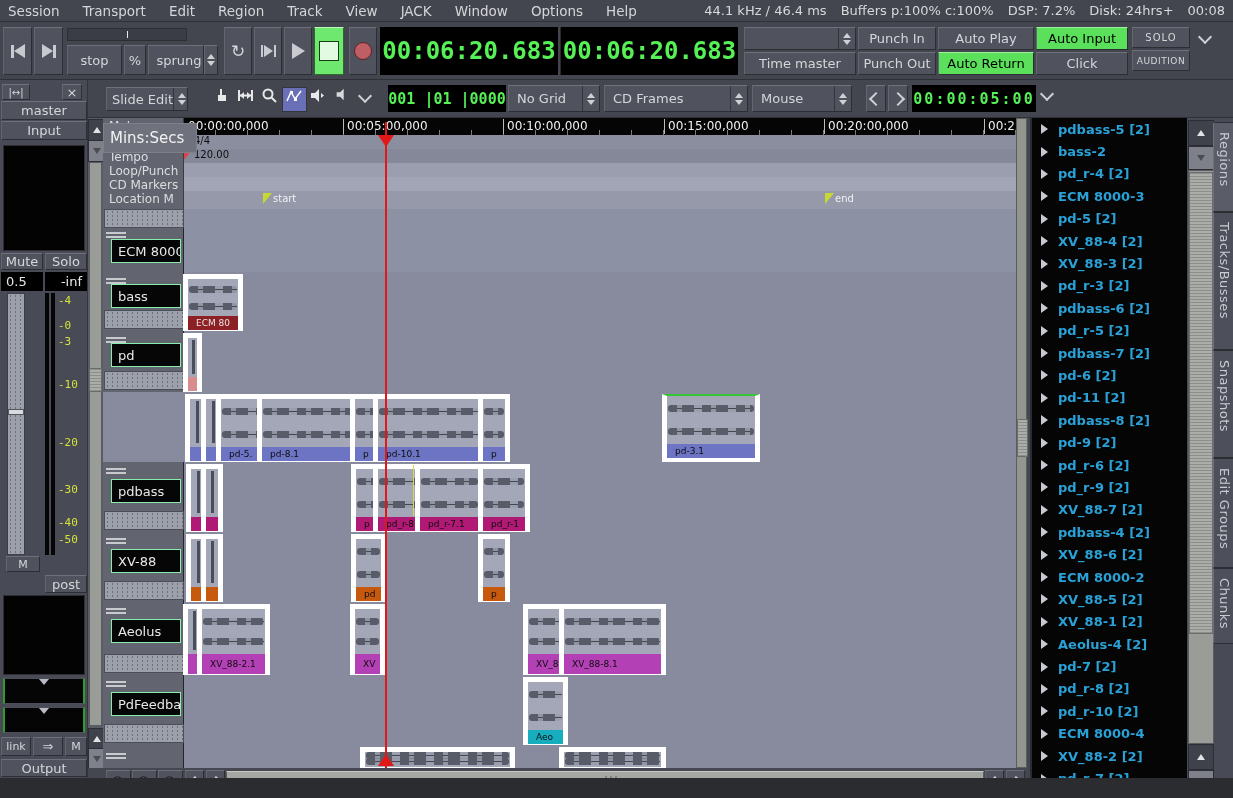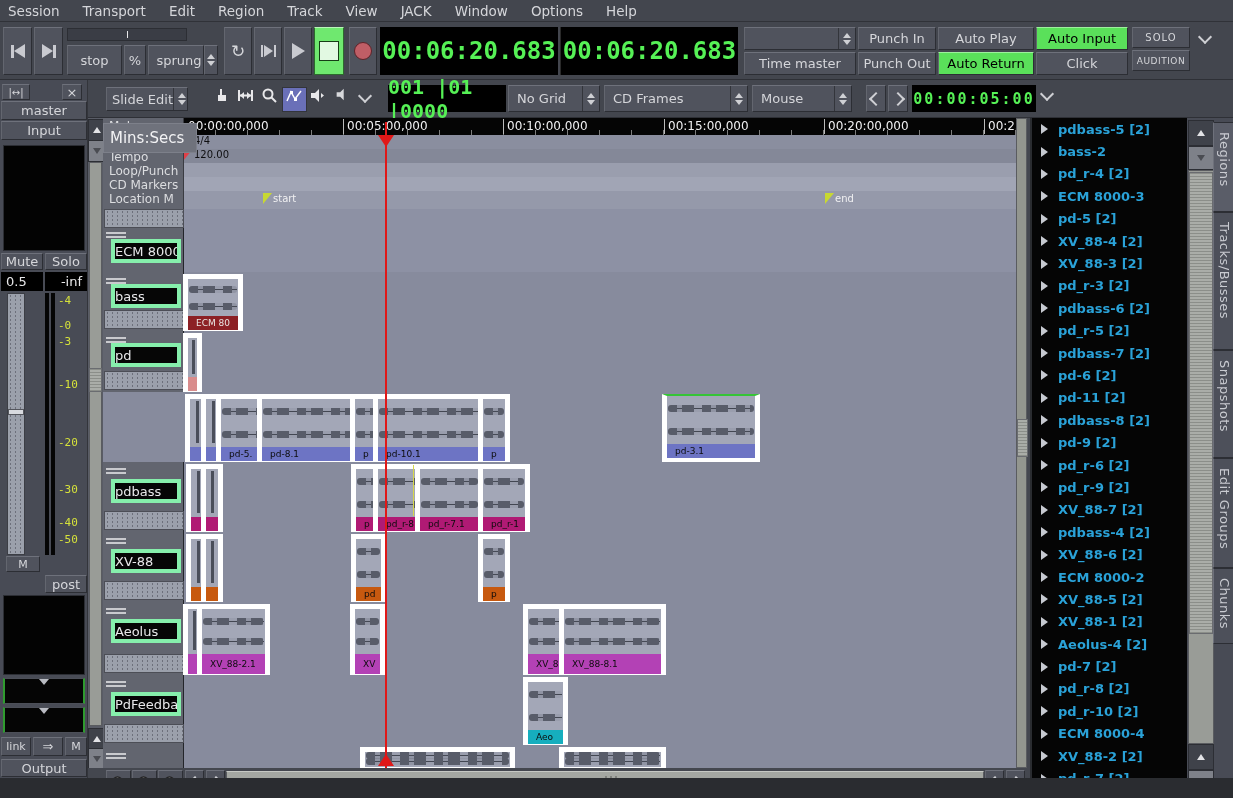--- a/index.html
+++ b/index.html
@@ -72,22 +72,22 @@
   .tooltip{position:absolute;left:0;top:5px;width:86px;height:28px;background:#6f727c;border:1px solid #7d808a;
            color:#f2f2f4;font-size:15px;display:flex;align-items:center;padding-left:6px;z-index:6;}
   .redflag{position:absolute;width:0;height:0;border-top:11px solid #e04048;border-right:9px solid transparent;}
   .marker{position:absolute;display:flex;}
   .marker .flag{width:0;height:0;border-top:11px solid #c8d832;border-right:9px solid transparent;}
   .marker .mtxt{font-size:10px;color:#f0f0f2;margin-left:1px;}
   .track-row{position:absolute;left:0;width:913px;border-bottom:1px solid #696c78;}
   .thead{position:absolute;left:0;top:0;width:80px;height:100%;background:#62656f;border-right:1px solid #23252a;}
   .tgrip{position:absolute;left:3px;width:20px;height:8px;
          background:repeating-linear-gradient(0deg,#c9cace 0 2px,transparent 2px 4px);}
-  .tname{position:absolute;left:8px;width:70px;height:24px;background:#060606;border:4px solid #86efac;
-         color:#e8e8ea;font-size:13px;display:flex;align-items:center;box-sizing:border-box;
+  .tname{position:absolute;left:8px;width:70px;height:24px;background:#060606;border:1px solid #86efac;
+         color:#e8e8ea;font-size:13px;display:flex;align-items:center;padding-left:6px;box-sizing:border-box;
          white-space:nowrap;overflow:hidden;}
   .tslider{position:absolute;left:1px;width:78px;height:17px;background:#9ba0ab;
          background-image:radial-gradient(#6d707b 1px,transparent 1px);background-size:5px 4px;border:1px solid #4c4e56;}
   .region{position:absolute;background:#a3a7b7;border:5px solid #ffffff;}
   .region.sel{border-top:2px solid #35c435;}
   .rbody{position:absolute;left:0;right:0;top:0;overflow:hidden;}
   .chan{position:absolute;left:1px;right:1px;height:1px;background:#40444f;}
   .blob{position:absolute;left:1px;right:1px;height:7px;border-radius:3px;
         background:repeating-linear-gradient(90deg,#585c69 0 9px,rgba(88,92,105,.25) 9px 14px,#585c69 14px 26px,rgba(88,92,105,.12) 26px 34px);}
   .vblob{position:absolute;left:40%;top:4%;bottom:8%;width:3px;background:#4a4e5a;}
@@ -131,20 +131,27 @@
         <div class="menu-item">Transport</div>
         <div class="menu-item">Edit</div>
         <div class="menu-item">Region</div>
         <div class="menu-item">Track</div>
         <div class="menu-item">View</div>
         <div class="menu-item">JACK</div>
         <div class="menu-item">Window</div>
         <div class="menu-item">Options</div>
         <div class="menu-item">Help</div>
       </div>
+    <div class="menu-status" id="menu-status">
+        <div>44.1 kHz / 46.4 ms</div>
+        <div>Buffers p:100% c:100%</div>
+        <div>DSP: 7.2%</div>
+        <div>Disk: 24hrs+</div>
+        <div>00:08</div>
+      </div>
   </div>
 
   <div class="abs transport">
     <div class="abs btn tbtn" style="left:3px;top:5px;width:29px;height:48px;">
       <span class="bar"></span>
         <span class="tri-l"></span>
     </div>
     <div class="abs btn tbtn" style="left:34px;top:5px;width:29px;height:48px;">
       <span class="tri-r"></span>
         <span class="bar"></span>
@@ -244,21 +251,21 @@
         </svg>
     </div>
     <div class="toolbtn" style="left:242px;">
       <svg width="15" height="15" viewBox="0 0 17 17">
           <path d="M3 6 H7 L11 2 V15 L7 11 H3 Z" fill="#d8d9dc"></path>
         </svg>
     </div>
     <div class="abs" style="left:272px;top:11px;">
         <span class="chev" style="display:block;"></span>
       </div>
-    <div class="abs clock" style="left:300px;top:5px;width:118px;height:27px;font-size:20px;">001 |01 |0000</div>
+    <div class="abs clock" style="left:300px;top:5px;width:118px;height:27px;font-size:15px;">001 |01 |0000</div>
     <div class="abs btn combo" style="left:420px;top:5px;width:92px;height:27px;">
       <span>No Grid</span>
       <span class="spin">
           <span class="su"></span>
           <span class="sd"></span>
         </span>
     </div>
     <div class="abs btn combo" style="left:516px;top:5px;width:144px;height:27px;">
       <span>CD Frames</span>
       <span class="spin">

